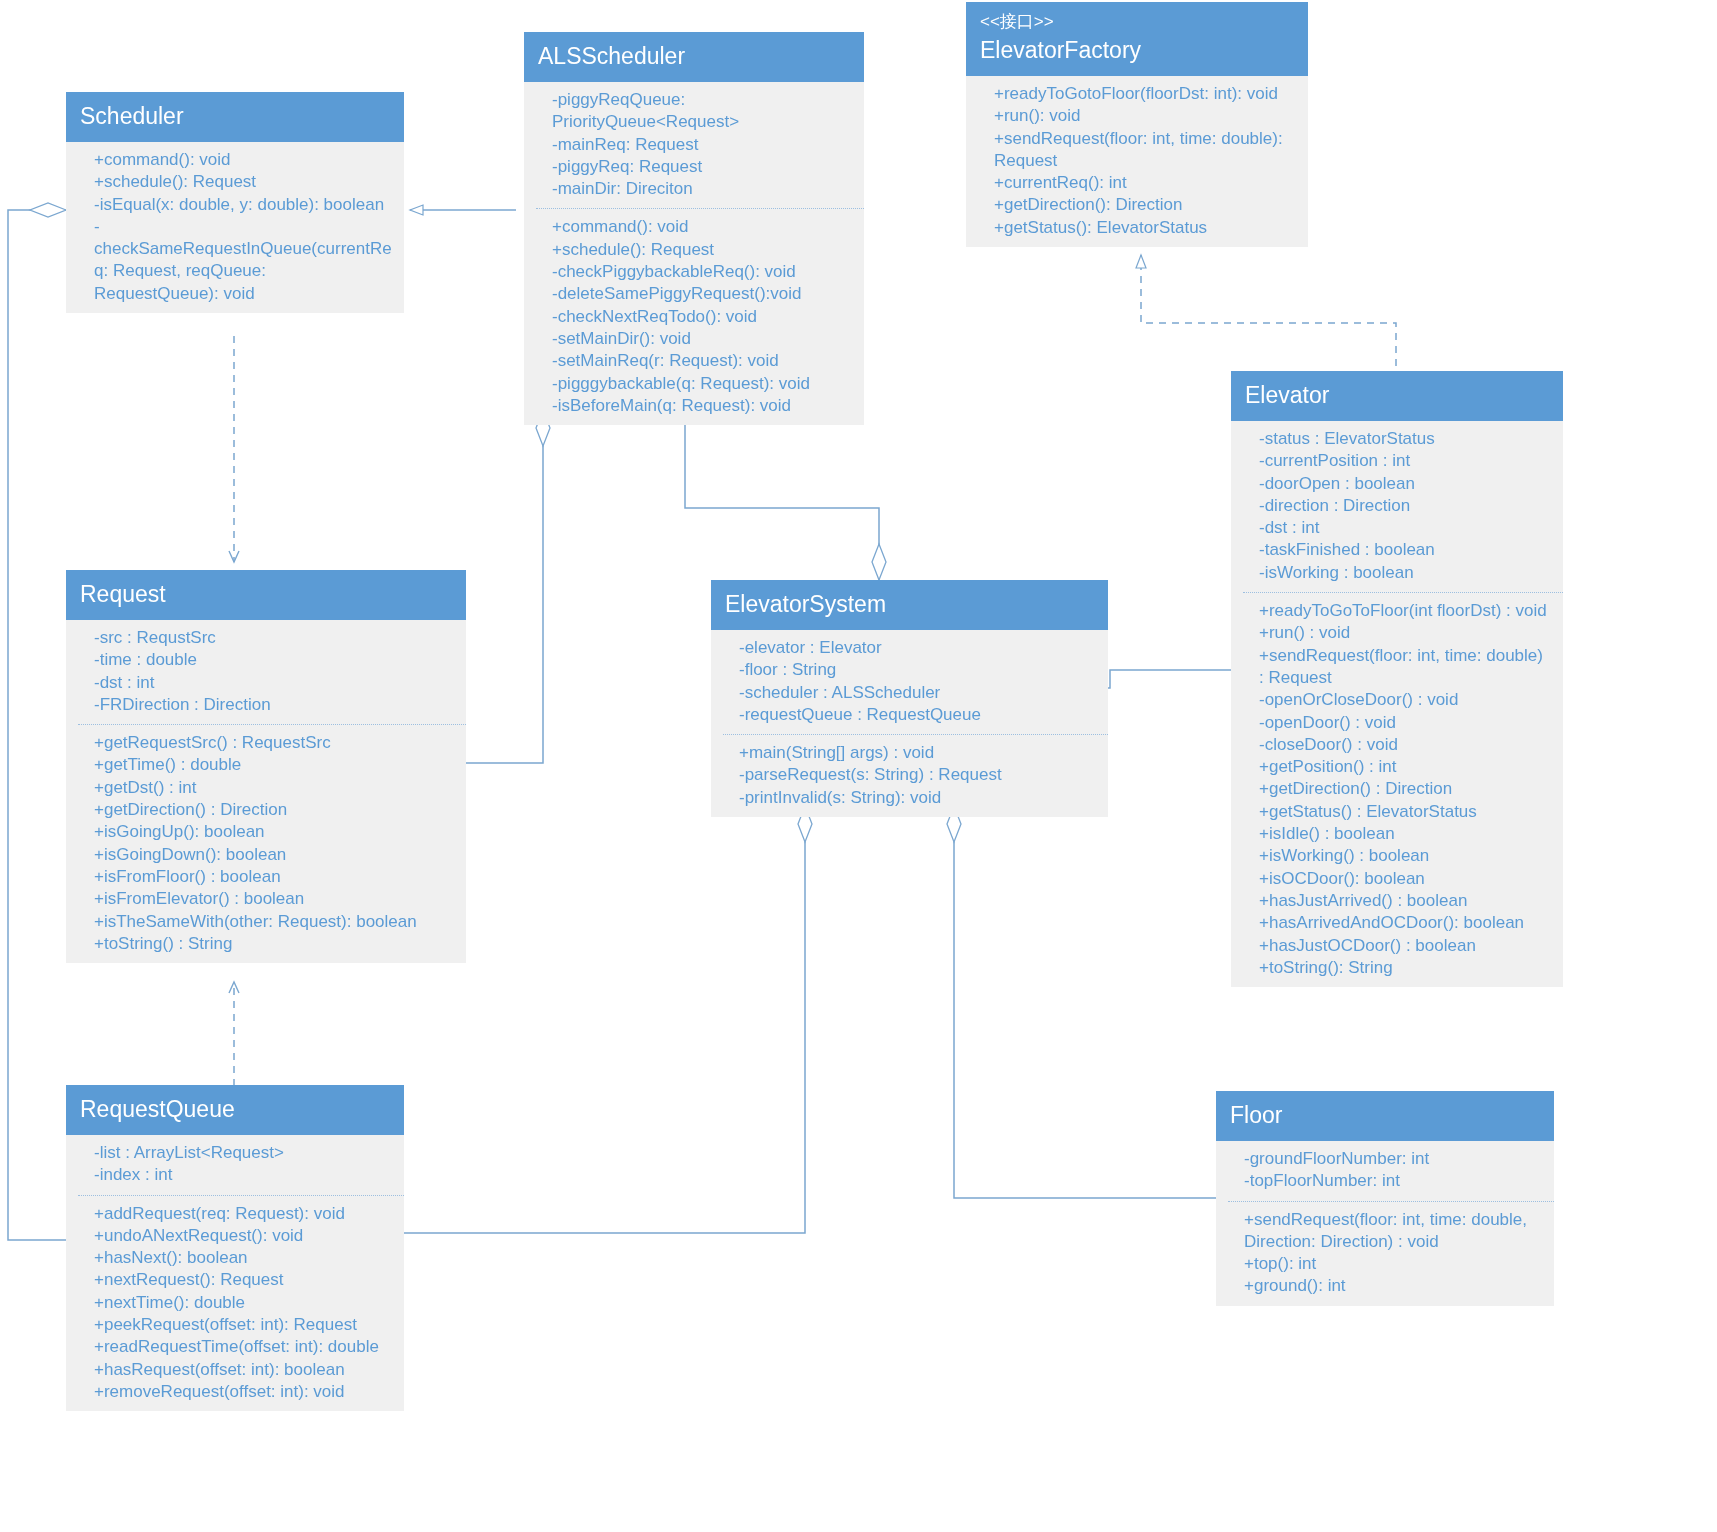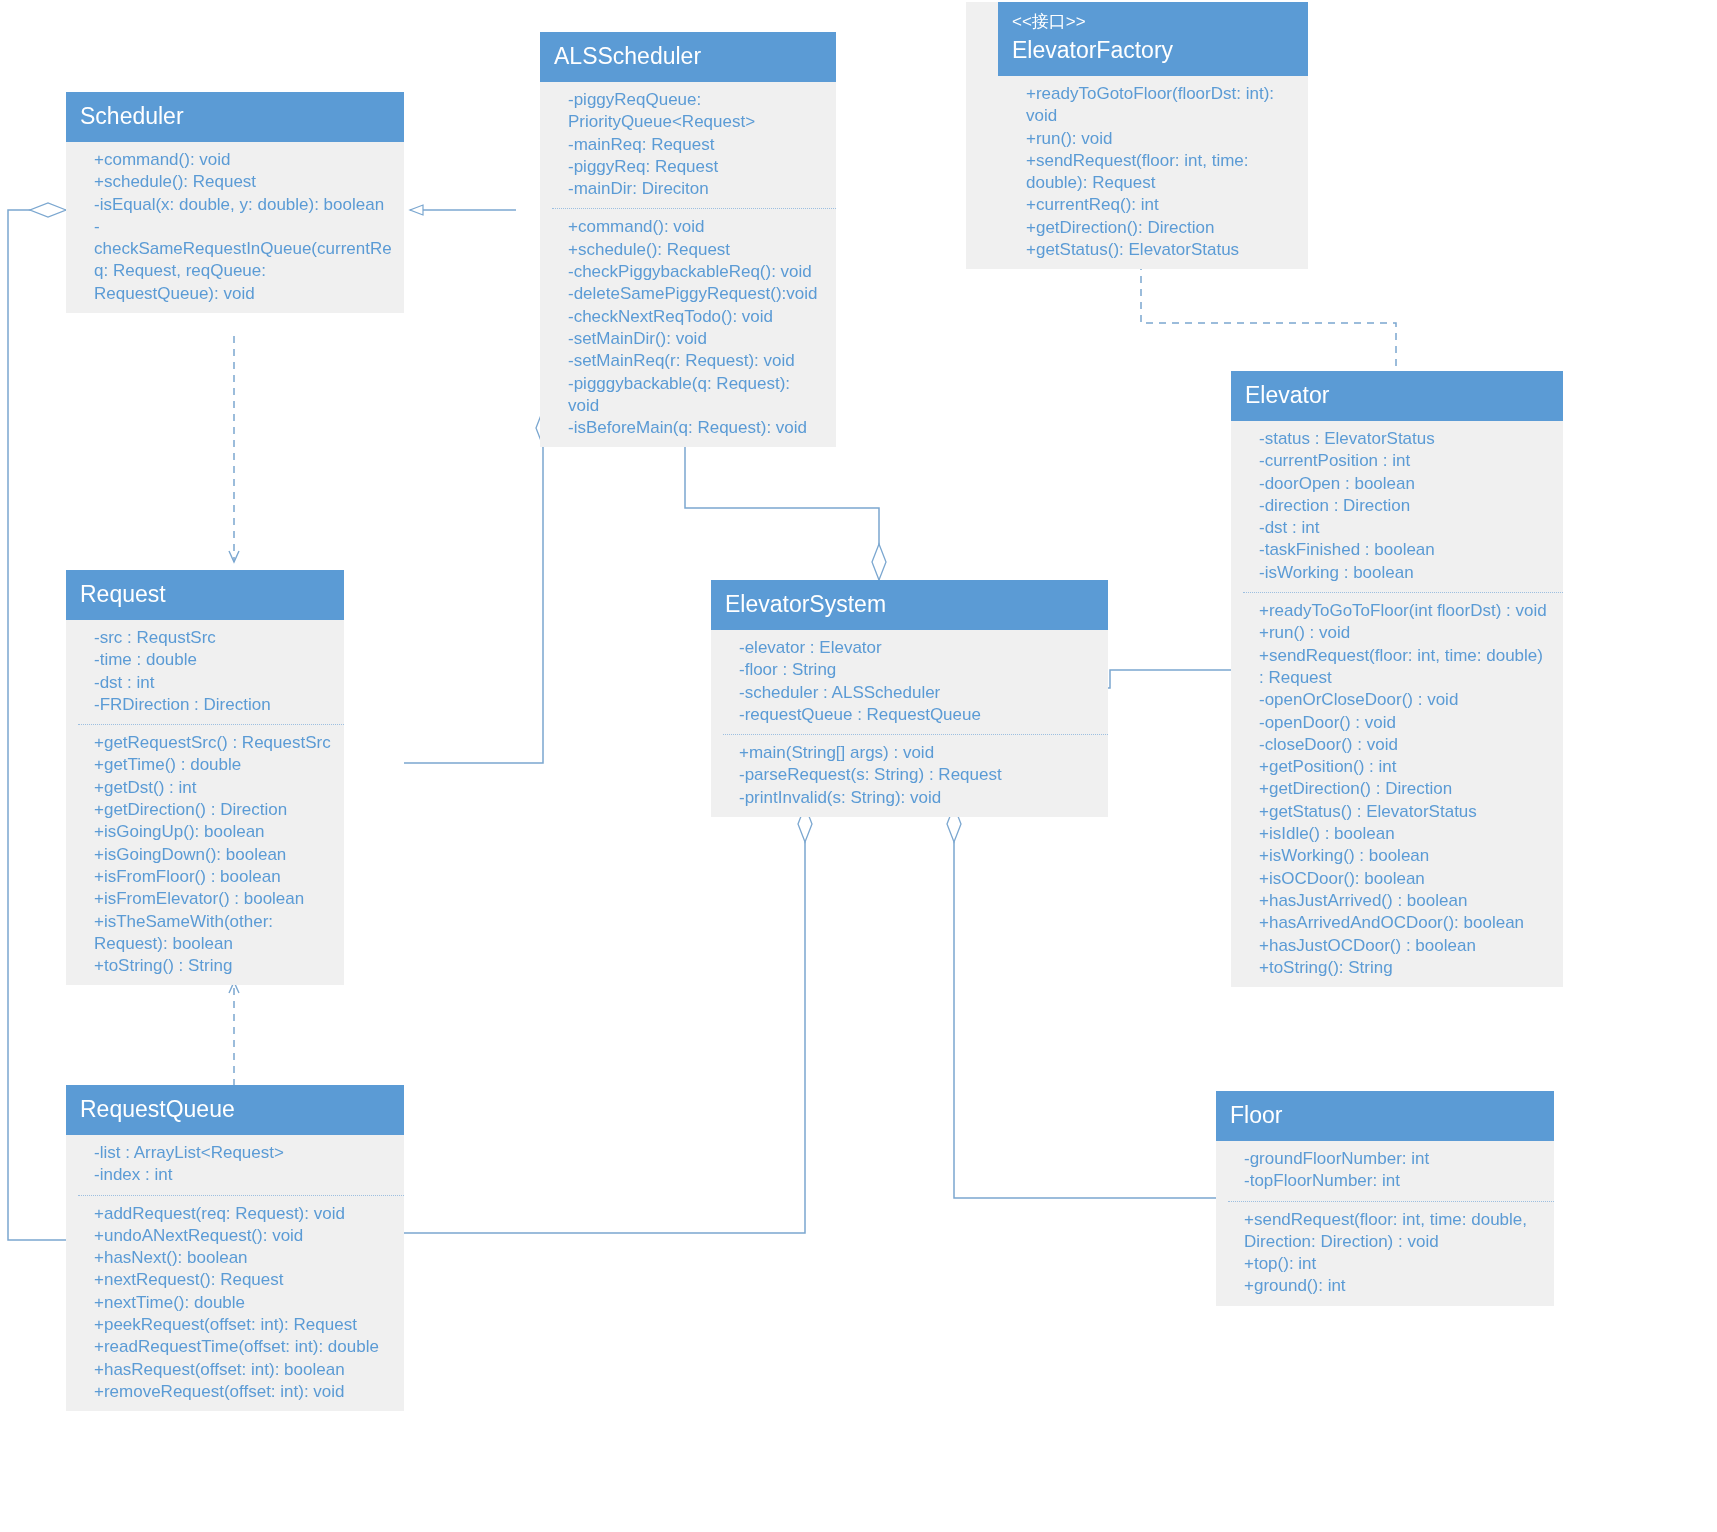--- a/index.html
+++ b/index.html
@@ -129,21 +129,21 @@
       <div class="uml-title">Scheduler</div>
     </div>
     <div class="uml-section">
       <div class="uml-line">+command(): void</div>
       <div class="uml-line">+schedule(): Request</div>
       <div class="uml-line">-isEqual(x: double, y: double): boolean</div>
       <div class="uml-line">-checkSameRequestInQueue(currentReq: Request, reqQueue: RequestQueue): void</div>
     </div>
   </div>
 
-  <div class="uml-class" style="left:540px; top:32px; width:296px;">
+  <div class="uml-class" style="left:524px; top:32px; width:340px;">
     <div class="uml-header">
       <div class="uml-title">ALSScheduler</div>
     </div>
     <div class="uml-section uml-attrs">
       <div class="uml-line">-piggyReqQueue: PriorityQueue&lt;Request&gt;</div>
       <div class="uml-line">-mainReq: Request</div>
       <div class="uml-line">-piggyReq: Request</div>
       <div class="uml-line">-mainDir: Direciton</div>
     </div>
     <div class="uml-section">
@@ -152,21 +152,21 @@
       <div class="uml-line">-checkPiggybackableReq(): void</div>
       <div class="uml-line">-deleteSamePiggyRequest():void</div>
       <div class="uml-line">-checkNextReqTodo(): void</div>
       <div class="uml-line">-setMainDir(): void</div>
       <div class="uml-line">-setMainReq(r: Request): void</div>
       <div class="uml-line">-pigggybackable(q: Request): void</div>
       <div class="uml-line">-isBeforeMain(q: Request): void</div>
     </div>
   </div>
 
-  <div class="uml-class" style="left:966px; top:2px; width:342px;padding-left:32px;">
+  <div class="uml-class" style="left:966px; top:2px; width:342px;">
     <div class="uml-header">
       <div class="uml-stereotype">&lt;&lt;接口&gt;&gt;</div>
       <div class="uml-title">ElevatorFactory</div>
     </div>
     <div class="uml-section">
       <div class="uml-line">+readyToGotoFloor(floorDst: int): void</div>
       <div class="uml-line">+run(): void</div>
       <div class="uml-line">+sendRequest(floor: int, time: double): Request</div>
       <div class="uml-line">+currentReq(): int</div>
       <div class="uml-line">+getDirection(): Direction</div>
@@ -200,21 +200,21 @@
       <div class="uml-line">+isIdle() : boolean</div>
       <div class="uml-line">+isWorking() : boolean</div>
       <div class="uml-line">+isOCDoor(): boolean</div>
       <div class="uml-line">+hasJustArrived() : boolean</div>
       <div class="uml-line">+hasArrivedAndOCDoor(): boolean</div>
       <div class="uml-line">+hasJustOCDoor() : boolean</div>
       <div class="uml-line">+toString(): String</div>
     </div>
   </div>
 
-  <div class="uml-class" style="left:66px; top:570px; width:278px;">
+  <div class="uml-class" style="left:66px; top:570px; width:400px;">
     <div class="uml-header">
       <div class="uml-title">Request</div>
     </div>
     <div class="uml-section uml-attrs">
       <div class="uml-line">-src : RequstSrc</div>
       <div class="uml-line">-time : double</div>
       <div class="uml-line">-dst : int</div>
       <div class="uml-line">-FRDirection : Direction</div>
     </div>
     <div class="uml-section">

